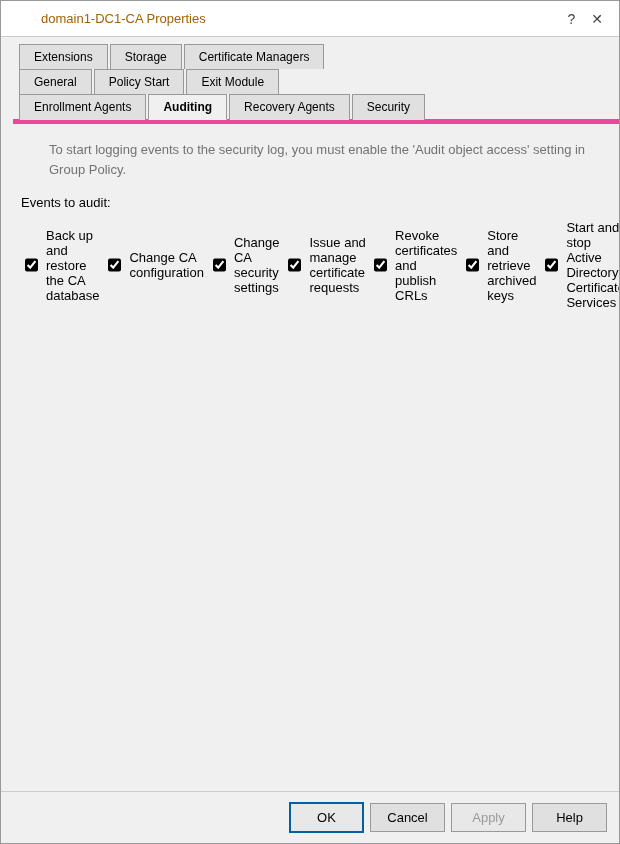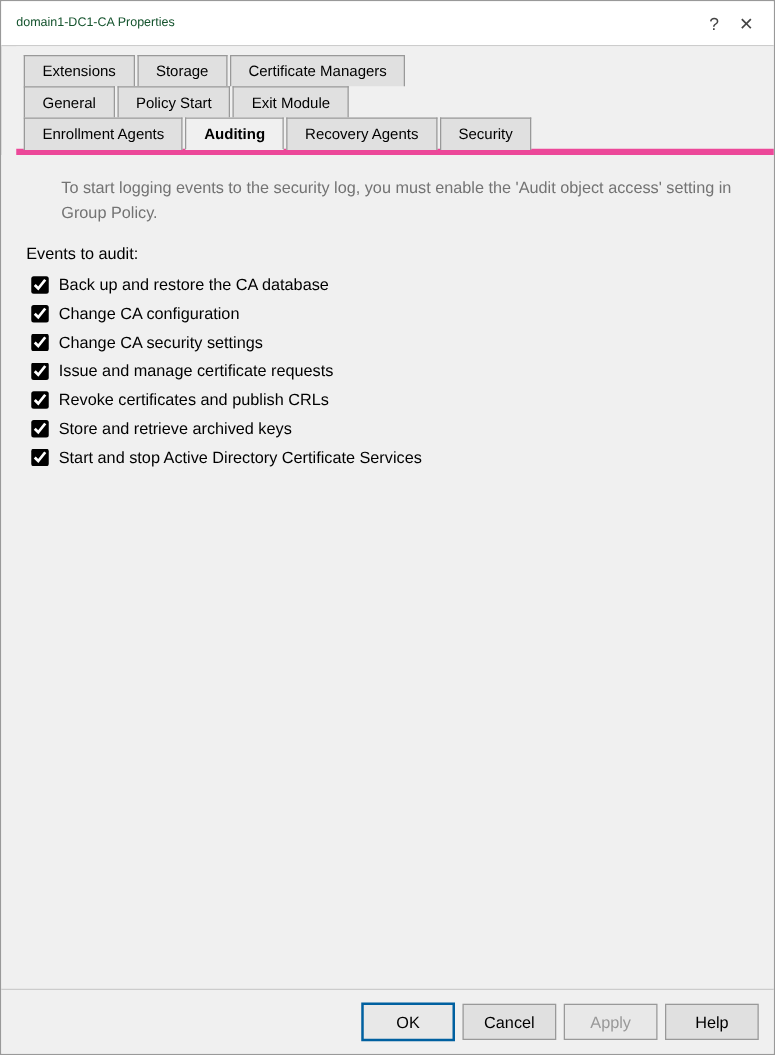--- a/index.html
+++ b/index.html
@@ -33,23 +33,24 @@
       background: #fff;
       display: flex;
       align-items: center;
       justify-content: space-between;
       padding: 6px 12px;
       border-bottom: 1px solid #ccc;
       height: 36px;
     }
 
     .title-bar-title {
-      font-size: 10px;
-      color: #14532d;
+      font-size: 13px;
+      color: #a16207;
       font-weight: normal;
+      margin-left: 28px;
     }
 
     .title-bar-controls {
       display: flex;
       gap: 8px;
       align-items: center;
     }
 
     .title-bar-btn {
       background: none;
@@ -110,21 +111,20 @@
     }
 
     .events-label {
       font-size: 13px;
       color: #000;
       margin-bottom: 10px;
     }
 
     .checkbox-list {
       display: flex;
-      flex-direction: column;
       gap: 8px;
       padding-left: 4px;
     }
 
     .checkbox-item {
       display: flex;
       align-items: center;
       gap: 8px;
       cursor: pointer;
     }

